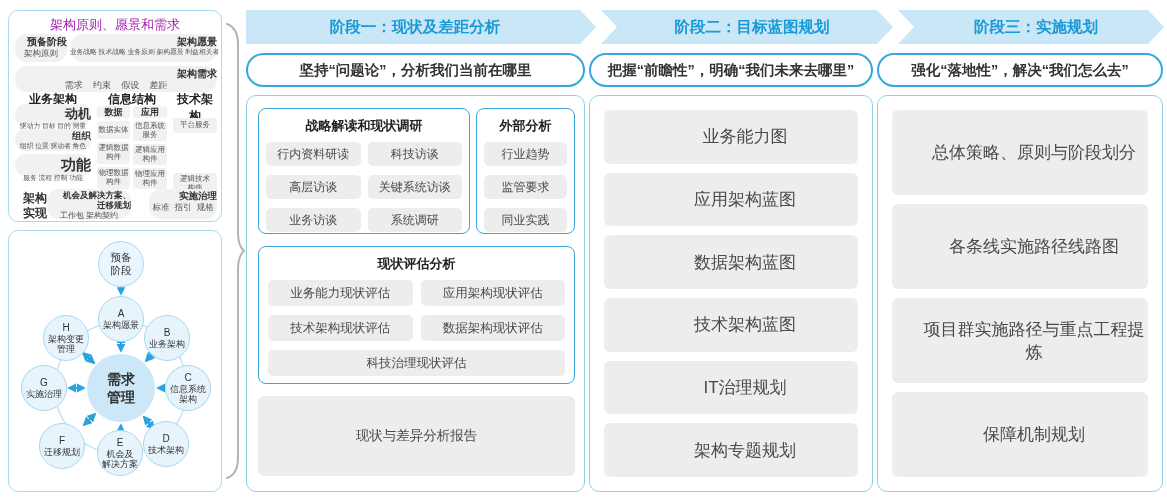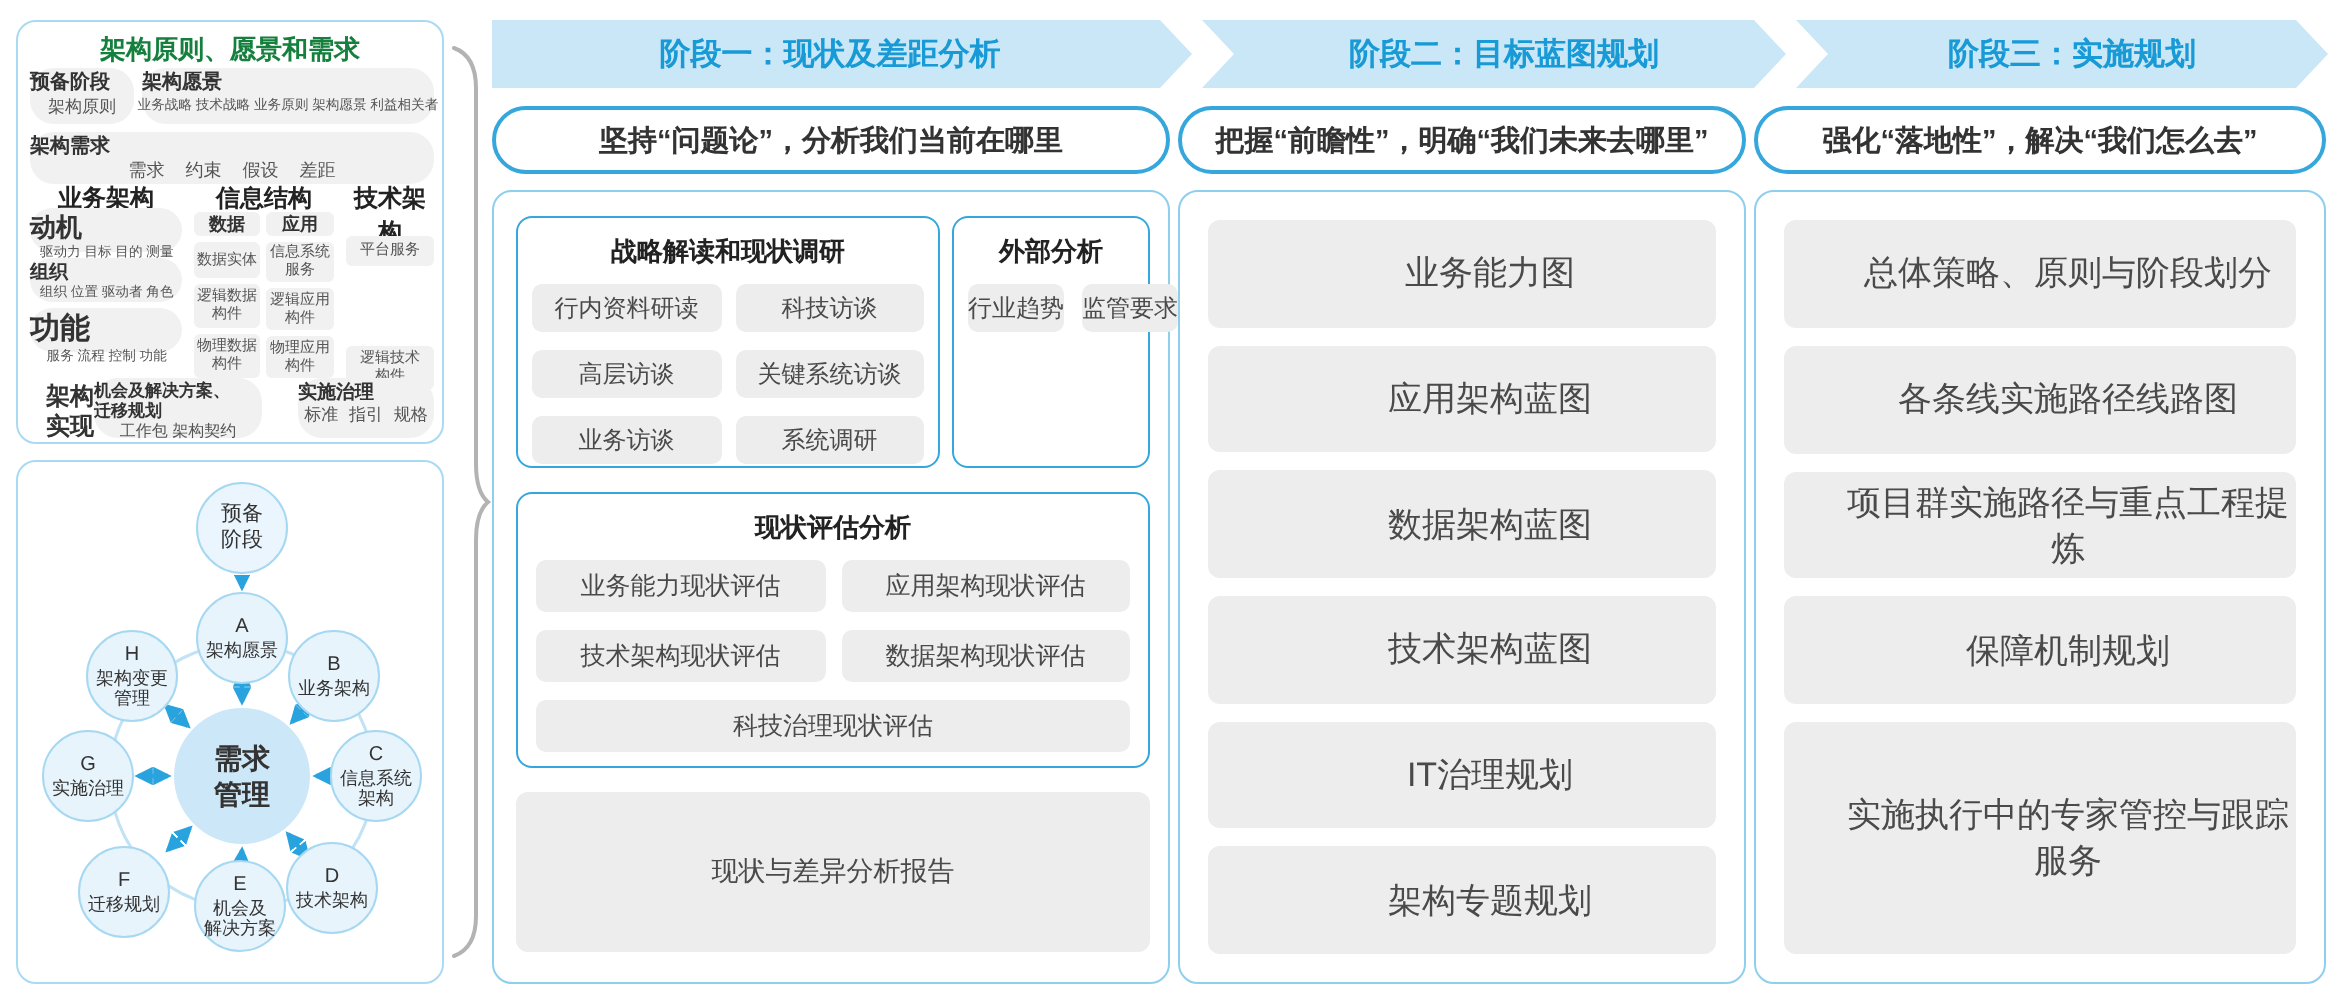--- a/index.html
+++ b/index.html
@@ -4,23 +4,23 @@
 <style>
   * { margin:0; padding:0; box-sizing:border-box; }
   html,body { width:1167px; height:499px; background:#fff;
     font-family:"Liberation Sans","DejaVu Sans",sans-serif; color:#333; overflow:hidden; }
   .pre { white-space:pre-line; }
 
   
   #panel-top { position:absolute; left:8px; top:10px; width:214px; height:212px;
     border:1px solid #a9daf3; border-radius:10px; background:#fff; }
   .lt-title { position:absolute; top:5px; left:0; width:100%; text-align:center;
-    font-weight:bold; font-size:13px; color:#15803d; }
-  .lt-box { position:absolute; background:#f1f1f1; border-radius:12px; text-align:left;
-    color:#555; overflow:visible; padding-top:2px; }
+    font-weight:normal; font-size:13px; color:#a21caf; }
+  .lt-box { position:absolute; background:#f1f1f1; border-radius:12px; text-align:right;
+    color:#555; overflow:visible; padding-top:2px;font-family:Liberation Serif, serif; }
   .lt-box-title { font-weight:bold; font-size:10px; color:#333; line-height:1.2; }
   .lt-box-sub { font-size:8.5px; line-height:1.25; display:flex; justify-content:center; }
   .squeeze { display:inline-block; white-space:nowrap; transform:scale(0.8); transform-origin:center top; }
   .squeeze85 { display:inline-block; white-space:nowrap; transform:scale(0.85); transform-origin:center top; }
   .lt-sec { position:absolute; top:80px; text-align:center; font-weight:bold; font-size:12px; color:#222; }
   .lt-col { position:absolute; display:flex; flex-direction:column; gap:3px; }
   .lt-chip { background:#f1f1f1; border-radius:3px; font-size:7.5px; color:#555;
     display:flex; flex-direction:column; align-items:center; justify-content:center;
     text-align:center; line-height:1.15; }
   .lt-chip-head { font-weight:bold; font-size:9px; color:#333; }
@@ -70,21 +70,21 @@
   #panel1 { left:246px; width:339px; }
   #panel2 { left:589px; width:284px; display:flex; flex-direction:column; padding:14px; gap:9px; }
   #panel3 { left:877px; width:286px; display:flex; flex-direction:column; padding:14px; gap:9px; }
 
   .group { position:absolute; border:1.5px solid #35a7dd; border-radius:8px; background:#fff; }
   #p1-group1 { left:11px; top:12px; width:212px; height:126px; }
   #p1-group2 { left:229px; top:12px; width:99px; height:126px; }
   #p1-group3 { left:11px; top:150px; width:317px; height:138px; }
   .group-title { text-align:center; font-weight:bold; font-size:13px; color:#222; margin:8px 0 7px; }
   .chip-grid2 { display:grid; grid-template-columns:1fr 1fr; gap:9px 7px; padding:0 7px; }
-  .chip-col { display:flex; gap:9px; padding:0 7px; }
+  .chip-col { display:flex; flex-direction:column; gap:9px; padding:0 7px; }
   .chip { height:24px; background:#ededed; border-radius:5px; display:flex; align-items:center;
     justify-content:center; font-size:12px; color:#4a4a4a; white-space:nowrap; }
   .chip.tall { height:26px; font-size:12.5px; }
   .chip.full { grid-column:1 / span 2; }
   #p1-report { position:absolute; left:11px; top:300px; width:317px; height:80px;
     background:#ededed; border-radius:6px; display:flex; align-items:center;
     justify-content:center; font-size:13.5px; color:#4a4a4a; }
   .gray-box { flex:1; background:#ededed; border-radius:6px; display:flex; align-items:center;
     justify-content:center; font-size:17px; color:#4a4a4a; text-align:center;padding-left:28px; }
   .gray-box.big { flex:2.15; }
@@ -302,14 +302,13 @@
   <div class="gray-box">技术架构蓝图</div>
   <div class="gray-box">IT治理规划</div>
   <div class="gray-box">架构专题规划</div>
 </div>
 
 <div id="panel3" class="panel">
   <div class="gray-box">总体策略、原则与阶段划分</div>
   <div class="gray-box">各条线实施路径线路图</div>
   <div class="gray-box">项目群实施路径与重点工程提炼</div>
   <div class="gray-box">保障机制规划</div>
-  <div class="gray-box big">实施执行中的专家管控与跟踪服务</div>
 </div>
 
 </body></html>

